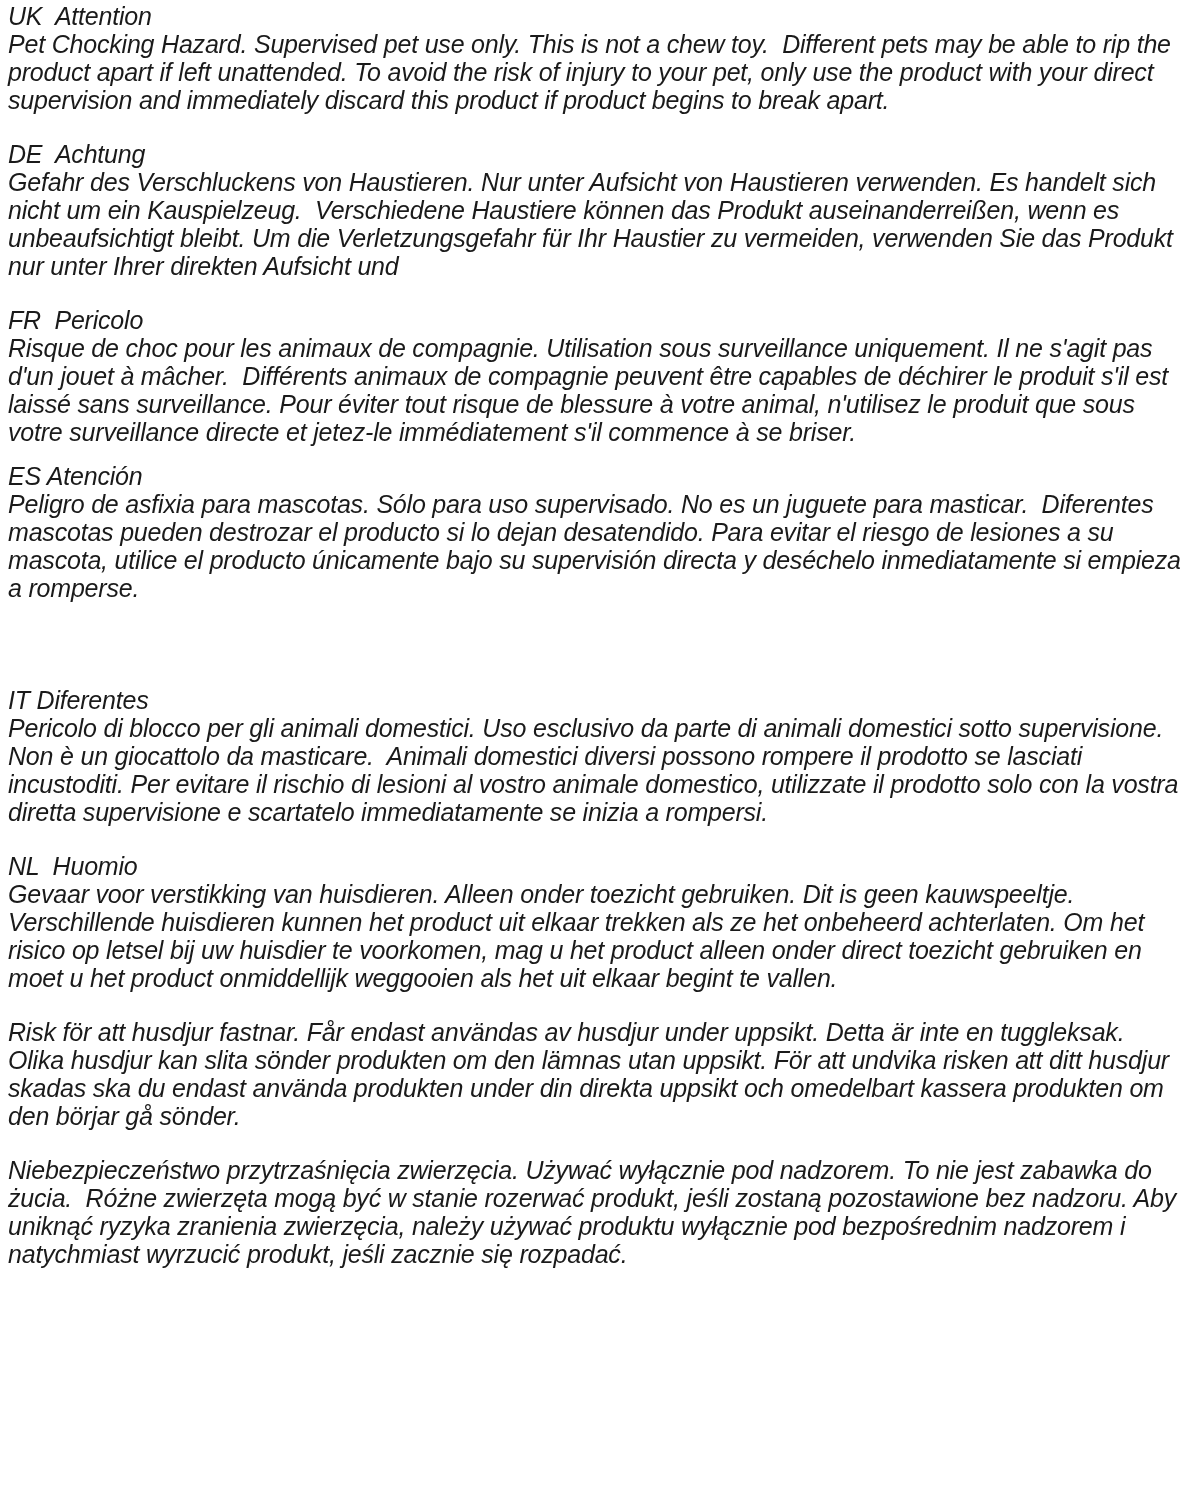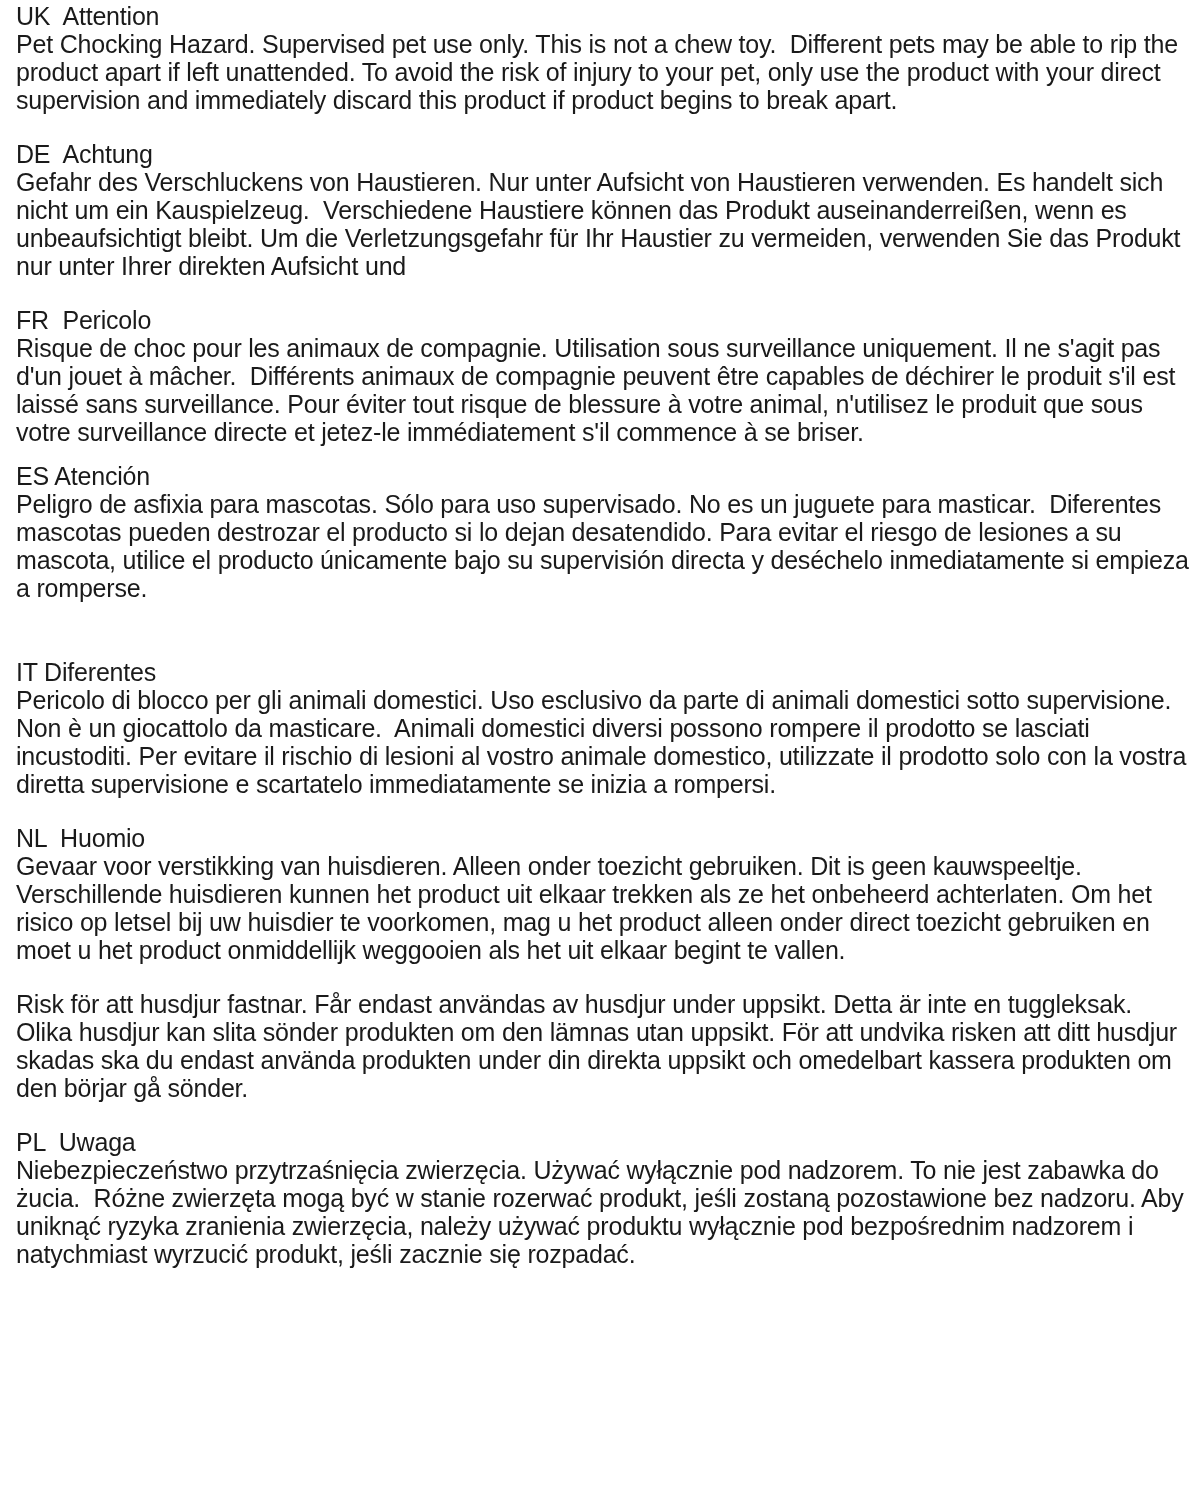--- a/index.html
+++ b/index.html
@@ -12,30 +12,31 @@
     min-height: 1500px;
     box-sizing: border-box;
     font-family: "Liberation Sans", "DejaVu Sans", sans-serif;
     color: #1a1a1a;
     font-size: 25px;
     line-height: 28px;
     letter-spacing: -0.2px;
     overflow: hidden;
   }
   .doc {
-    padding: 2px 6px 0 16px;
+    padding: 2px 6px 0 8px;
+    font-style: italic;
   }
   .section {
     margin: 0 0 26px 0;
   }
   .section.gap-small {
     margin-bottom: 16px;
   }
   .section.gap-large {
-    margin-bottom: 56px;
+    margin-bottom: 84px;
   }
   .section-heading {
     white-space: pre-wrap;
   }
   .section-body {
     margin: 0;
     white-space: pre-wrap;
   }
 </style>
 </head>
@@ -71,17 +72,16 @@
   <div class="section">
     <div class="section-heading">NL  Huomio</div>
     <p class="section-body">Gevaar voor verstikking van huisdieren. Alleen onder toezicht gebruiken. Dit is geen kauwspeeltje.  Verschillende huisdieren kunnen het product uit elkaar trekken als ze het onbeheerd achterlaten. Om het risico op letsel bij uw huisdier te voorkomen, mag u het product alleen onder direct toezicht gebruiken en moet u het product onmiddellijk weggooien als het uit elkaar begint te vallen.</p>
   </div>
 
   <div class="section">
     <p class="section-body">Risk för att husdjur fastnar. Får endast användas av husdjur under uppsikt. Detta är inte en tuggleksak.  Olika husdjur kan slita sönder produkten om den lämnas utan uppsikt. För att undvika risken att ditt husdjur skadas ska du endast använda produkten under din direkta uppsikt och omedelbart kassera produkten om den börjar gå sönder.</p>
   </div>
 
   <div class="section">
-    <div class="section-heading">PL  Uwaga</div>
     <p class="section-body">Niebezpieczeństwo przytrzaśnięcia zwierzęcia. Używać wyłącznie pod nadzorem. To nie jest zabawka do żucia.  Różne zwierzęta mogą być w stanie rozerwać produkt, jeśli zostaną pozostawione bez nadzoru. Aby uniknąć ryzyka zranienia zwierzęcia, należy używać produktu wyłącznie pod bezpośrednim nadzorem i natychmiast wyrzucić produkt, jeśli zacznie się rozpadać.</p>
   </div>
 
 </div>
 
 </body></html>

